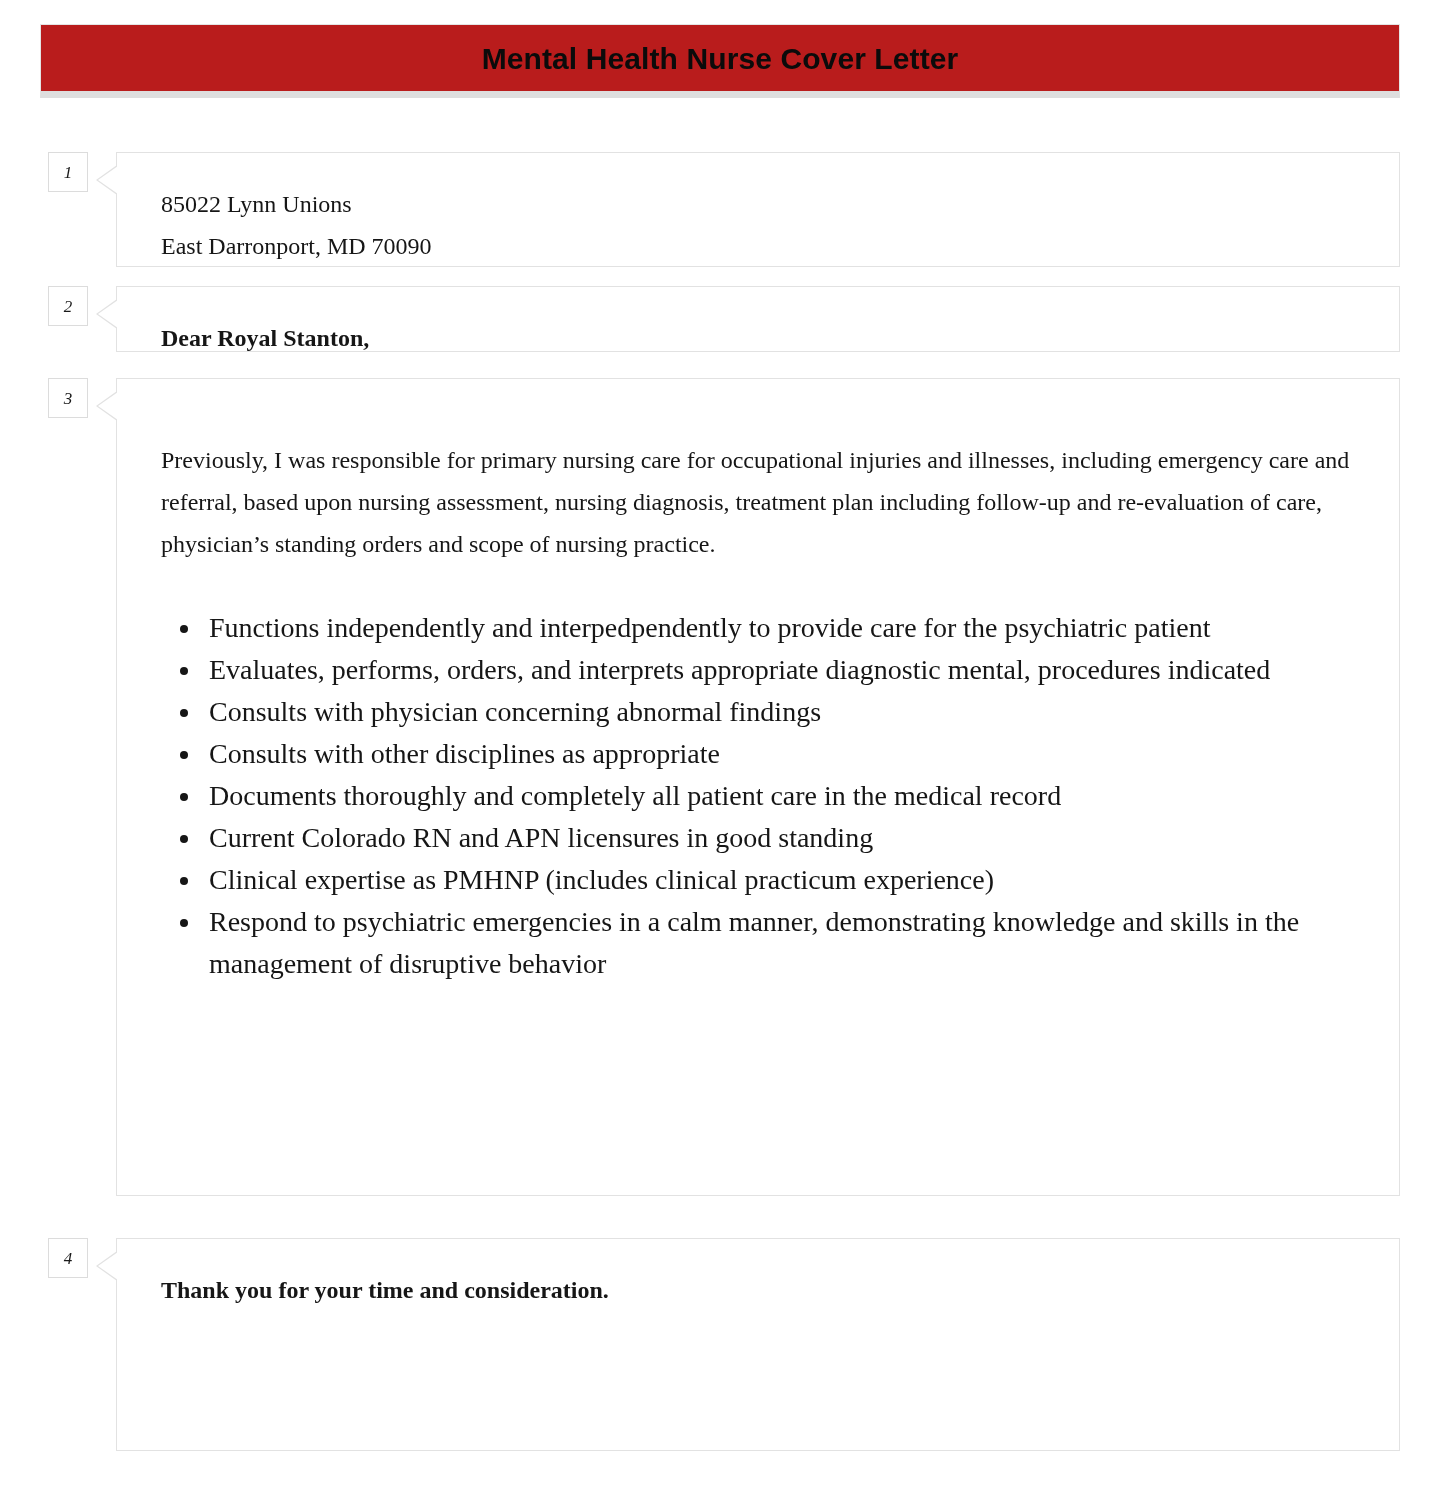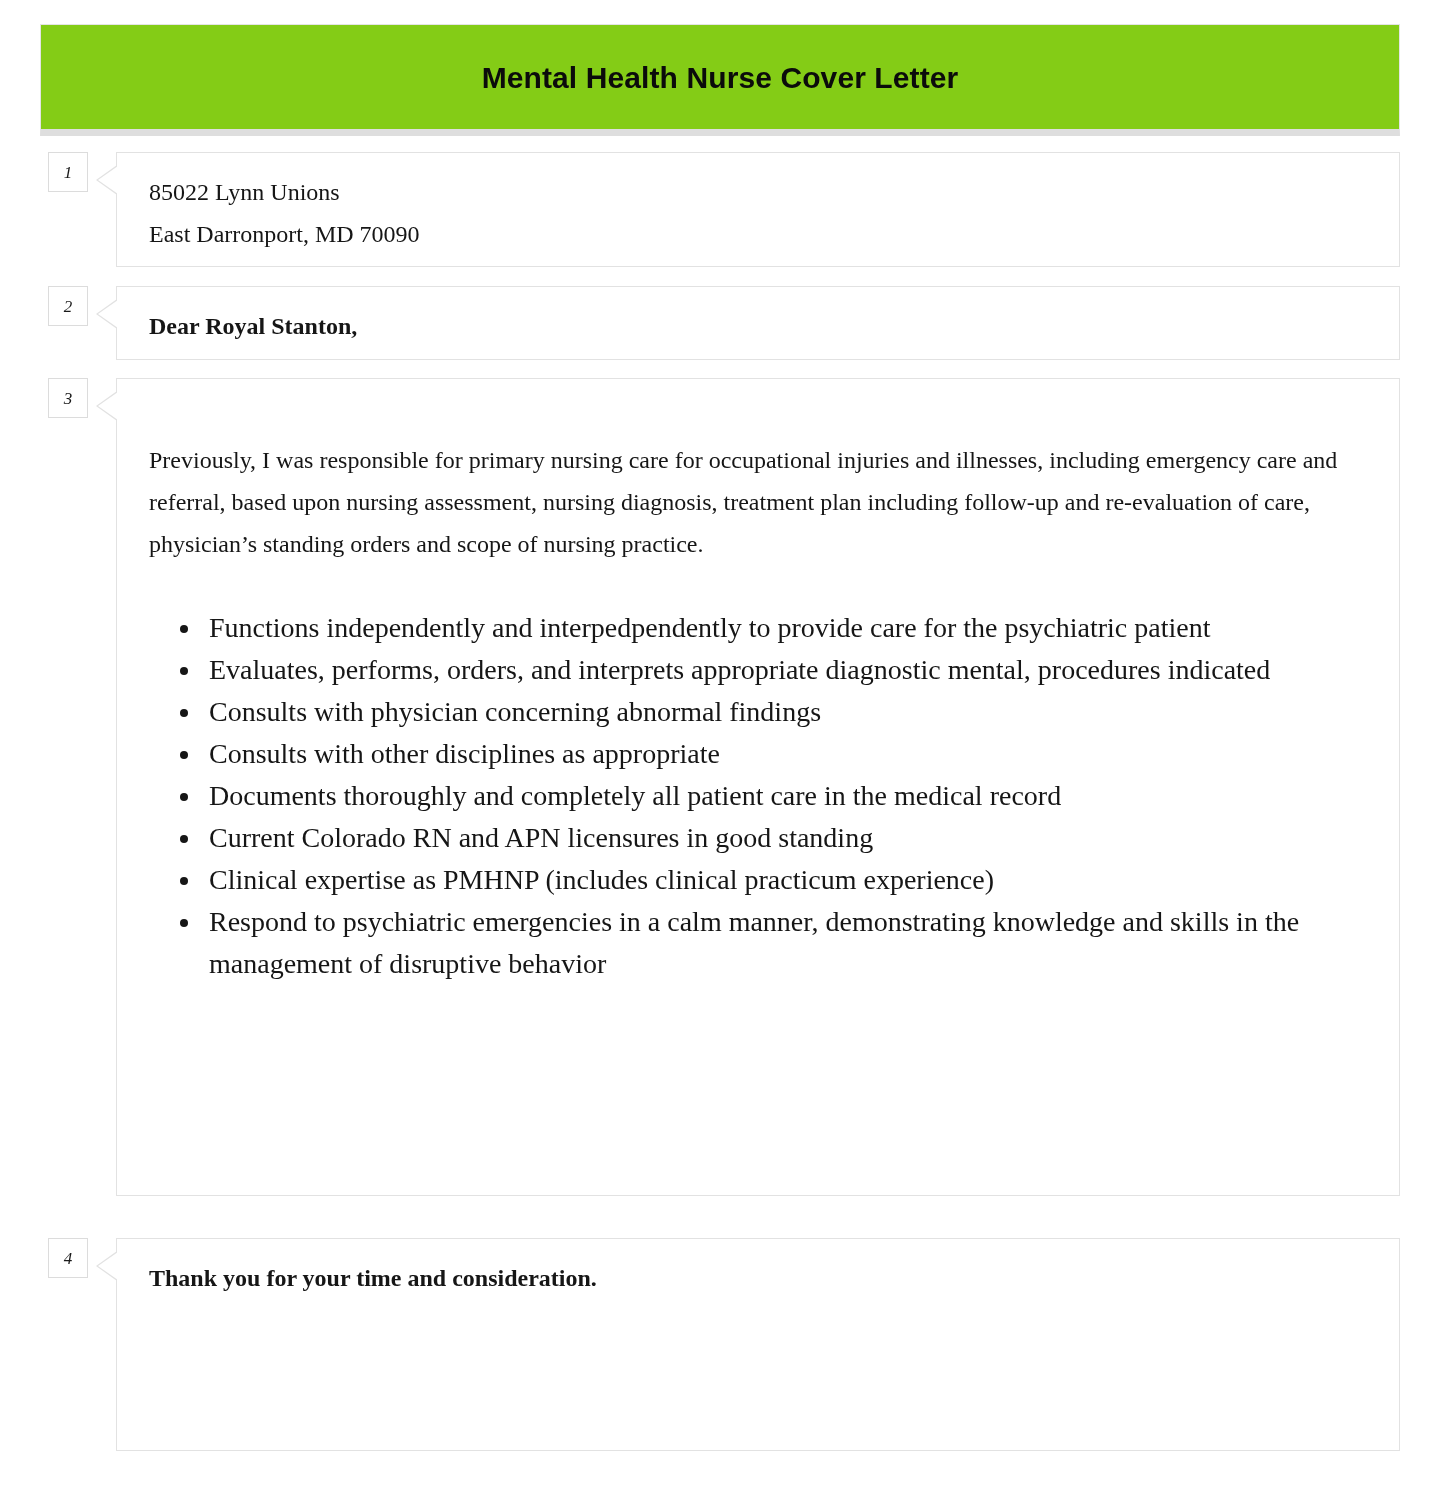--- a/index.html
+++ b/index.html
@@ -21,23 +21,23 @@
     min-height: 1495px;
     box-sizing: border-box;
   }
 
   
   .doc-header {
     position: absolute;
     left: 40px;
     top: 24px;
     width: 1360px;
-    height: 112px;
-    box-sizing: border-box;
-    background: #84cc16;
+    height: 74px;
+    box-sizing: border-box;
+    background: #b91c1c;
     border: 1px solid #e4e4e4;
     border-bottom: 7px solid #dedede;
     display: flex;
     align-items: center;
     justify-content: center;
   }
   .doc-title {
     font-family: "Liberation Sans", "DejaVu Sans", sans-serif;
     font-weight: bold;
     font-size: 30px;
@@ -102,21 +102,21 @@
   
   .panel::after {
     left: -19px;
     top: 13px;
     border-width: 14px 20px 14px 0;
     border-color: transparent #ffffff transparent transparent;
   }
 
   
   .panel p {
-    margin: 0;
+    margin: 12px;
     font-size: 24px;
     line-height: 42px;
     color: #161616;
   }
   .panel p.spaced {
     margin-top: 42px;
   }
   .panel p.strong {
     font-weight: bold;
   }
@@ -138,21 +138,21 @@
     display: block;
   }
 
   
   #row-1 { top: 152px; }
   #row-2 { top: 286px; }
   #row-3 { top: 378px; }
   #row-4 { top: 1238px; }
 
   #row-1 .panel { height: 115px; }
-  #row-2 .panel { height: 74px; }
+  #row-2 .panel { height: 66px; }
   #row-3 .panel { height: 818px; }
   #row-4 .panel { height: 213px; }
 </style>
 </head>
 <body>
 
 <div class="page">
 
   <div class="doc-header">
     <div class="doc-title">Mental Health Nurse Cover Letter</div>

